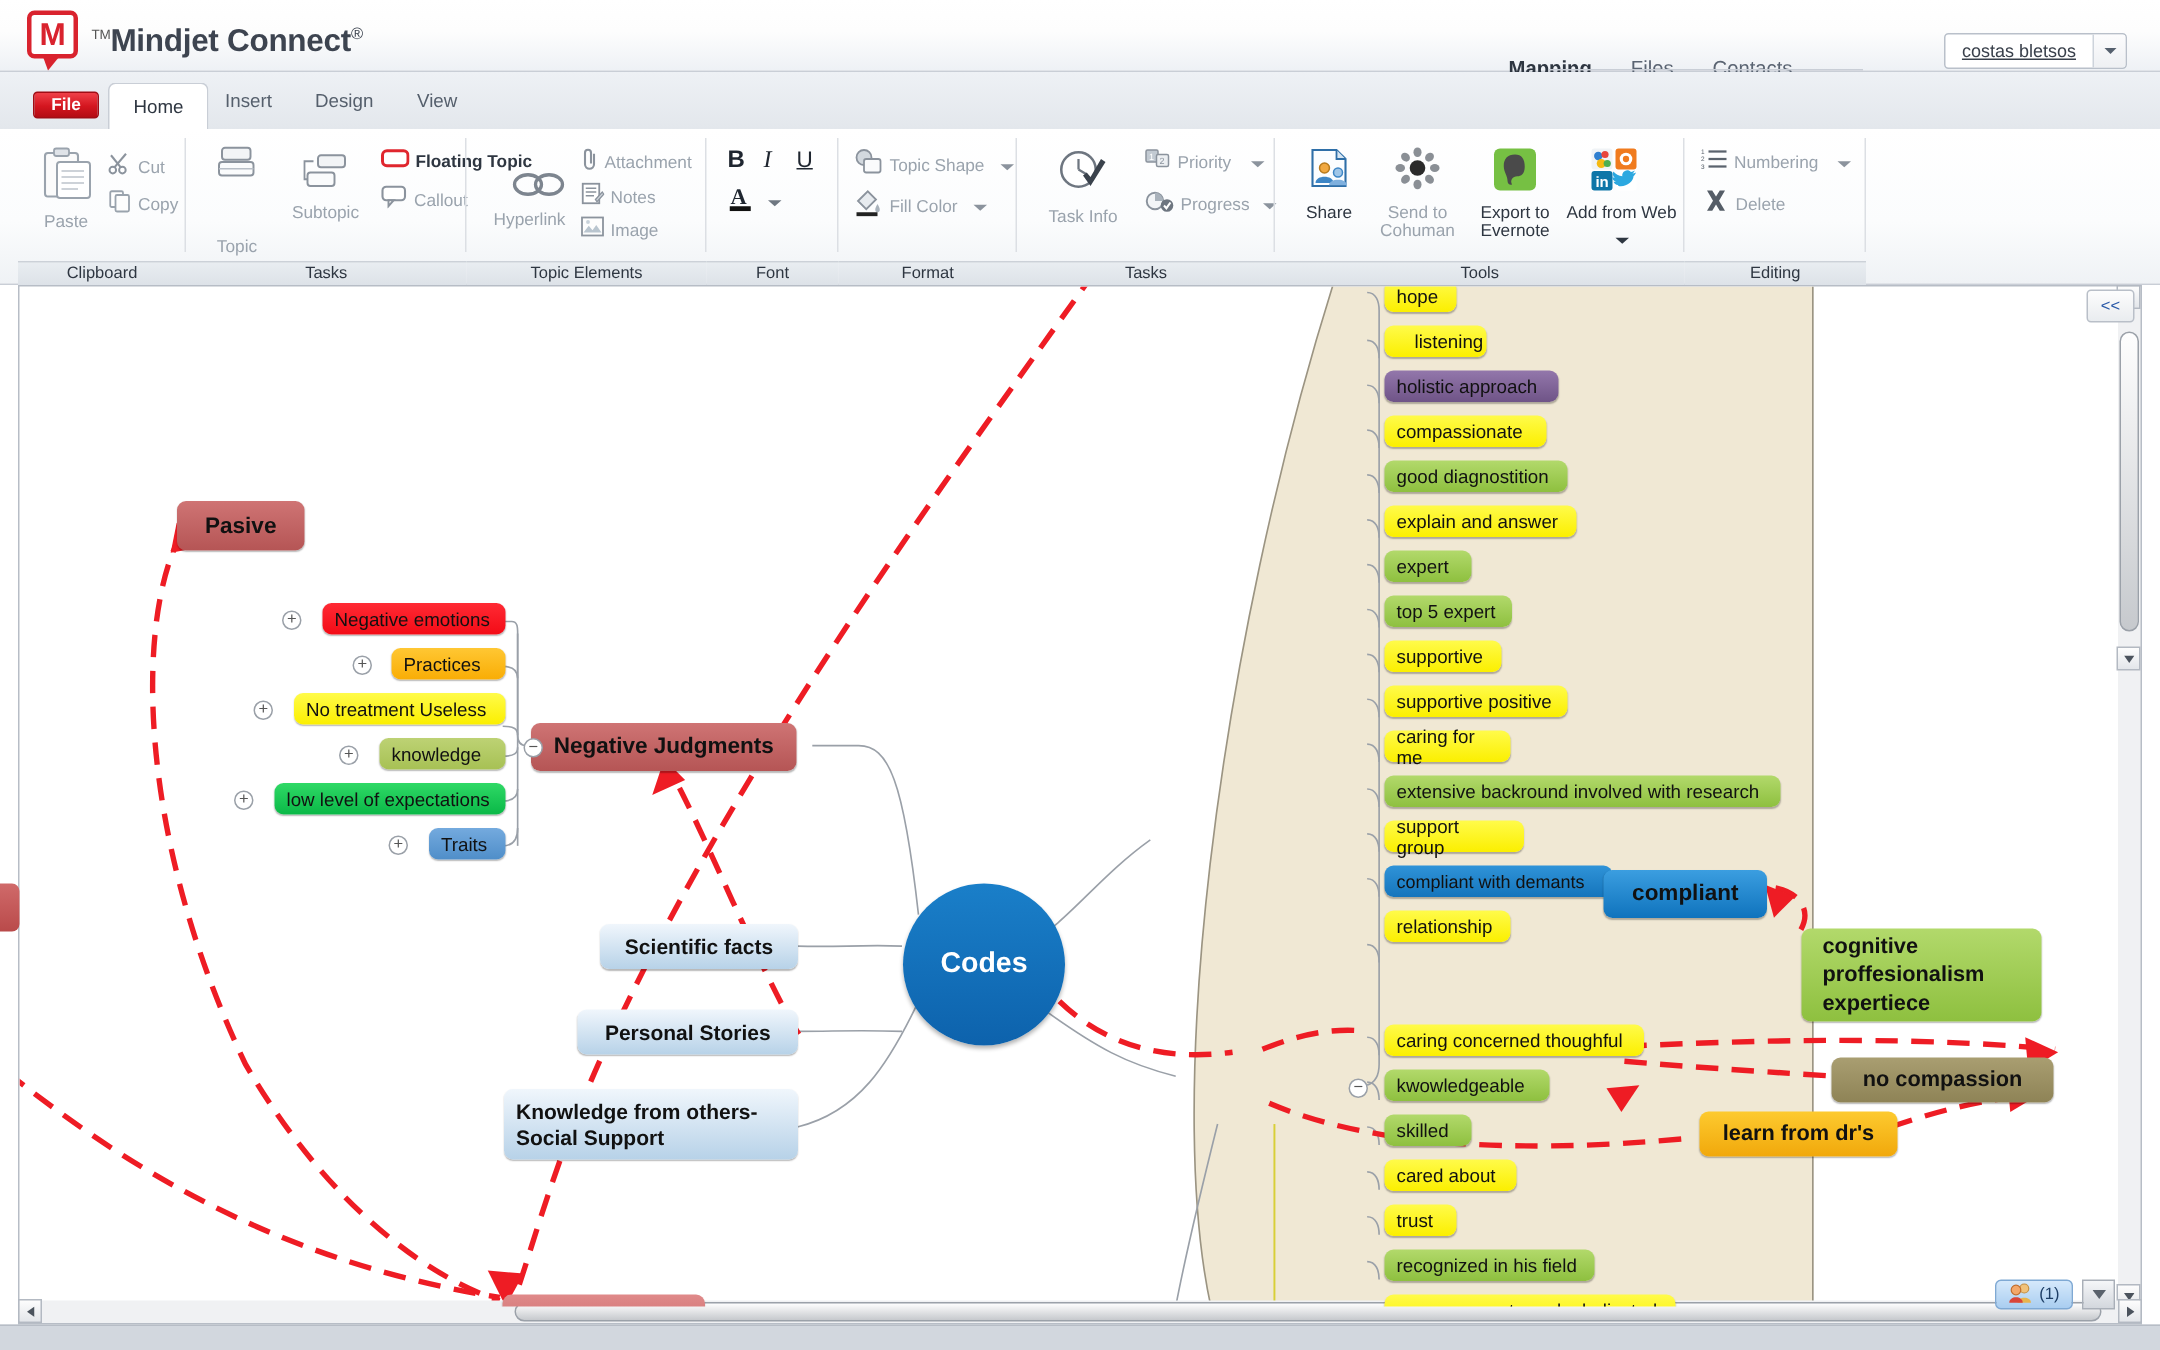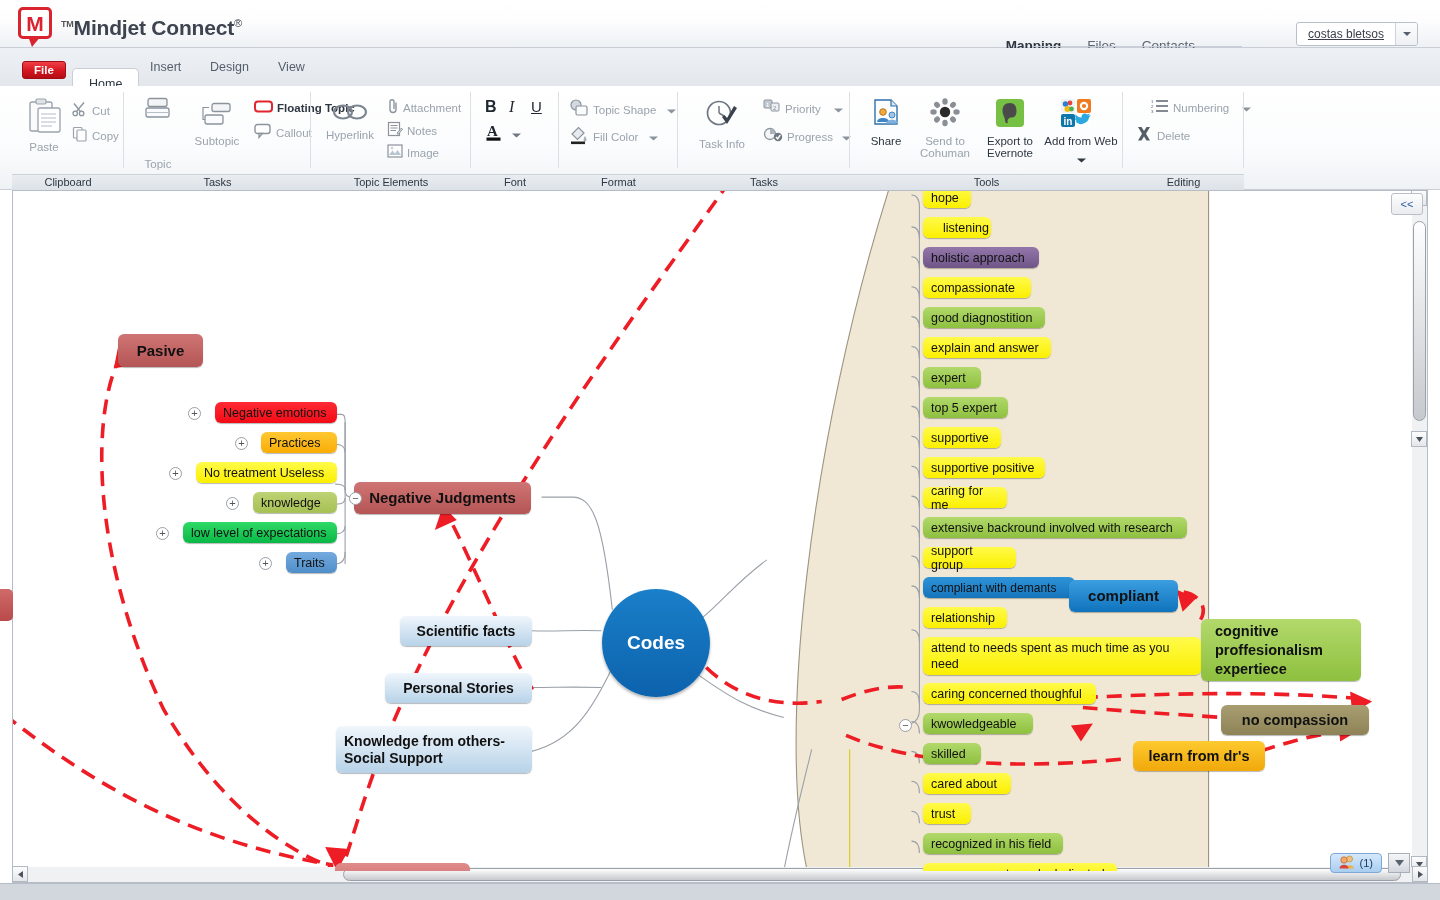--- a/index.html
+++ b/index.html
@@ -27,21 +27,21 @@
   .logo-mark span { color: #d9232e; font-weight: bold; font-size: 21px; line-height: 1; font-family: "Liberation Sans", sans-serif; }
   .logo-mark:after {
     content: ""; position: absolute; left: 7px; bottom: -11px;
     width: 0; height: 0; border-left: 4px solid transparent;
     border-right: 9px solid transparent; border-top: 11px solid #d9232e;
   }
   .brand-text {
     margin-left: 9px; font-size: 21px; font-weight: bold; color: #3d4450;
     letter-spacing: -0.2px; line-height: 32px;
   }
-  .brand-tm { font-size: 9px; vertical-align: super; color: #555; font-weight: bold; }
+  .brand-tm { font-size: 9px; vertical-align: super; color: #555; font-weight: normal; }
   .brand-r { font-size: 11px; vertical-align: super; font-weight: normal; }
 
   .topnav { position: absolute; right: 245px; top: 38px; display: flex; gap: 26px; align-items: baseline; margin-left: 41px; }
   .topnav .nav-item {
     font-size: 13.5px; color: #5a6472; padding-bottom: 7px; cursor: pointer;
     border-bottom: 3px solid transparent;
   }
   .topnav .nav-item.active { color: #2e3641; font-weight: bold; border-bottom: 3px solid #d9232e; }
   .topnav-rule { position: absolute; right: 198px; top: 46px; width: 210px; height: 1px; background: #c9ced6; }
 
@@ -66,21 +66,21 @@
     background: linear-gradient(to bottom,#ef4048 0%,#d4161f 55%,#b40c14 100%);
     border:1px solid #a00d15; border-radius:3px; color:#fff; font-size:11.5px; font-weight:bold;
     text-align:center; line-height:16px; cursor:pointer;
   }
   .tab {
     position:absolute; top:7px; height:25px; padding:0 16px; font-size:12.5px; color:#555f6c;
     line-height:25px; cursor:pointer;
   }
   .tab.active {
     background:#fff; color:#2e3641; border:1px solid #c9ced6; border-bottom:none;
-    border-radius:5px 5px 0 0; height:31px; line-height:30px; top:20px;
+    border-radius:5px 5px 0 0; height:31px; line-height:30px; top:7px;
   }
   .filename-pill {
     position:absolute; left:666px; top:64px; padding:2px 10px; background:#eceef1;
     border-radius:3px; font-size:11.5px; color:#3d4450;
   }
   .qat { position:absolute; right:22px; top:62px; display:flex; align-items:center; gap:10px; }
   .qat-ico { width:20px;height:20px;display:flex;align-items:center;justify-content:center;cursor:pointer; }
   .find-box {
     width:185px;height:20px;border:1px solid #9fb6d6;background:#fff;border-radius:2px;
     display:flex;align-items:center;padding:0 5px;
@@ -337,21 +337,21 @@
             <path d="M5 10.5 L5 14.5 L8.5 10.5 Z" fill="#fff" stroke="#8b939d" stroke-width="1.3"></path>
           </svg>
         </span>
         <span class="lbl">Callout</span>
       </div>
       <div class="sep"></div>
     </div>
     <div class="glabel" style="left:124px; width:187px;">Tasks</div>
 
     <div class="rgroup" style="left:311px; width:160px;">
-      <div class="ritem big" style="left:12px; top:16px; width:54px;">
+      <div class="ritem big" style="left:12px; top:27px; width:54px;align-items:flex-end;">
         <span class="ico">
           <svg width="36" height="20" viewBox="0 0 36 20">
             <ellipse cx="11" cy="10" rx="9" ry="6.5" fill="none" stroke="#7d858f" stroke-width="2.2"></ellipse>
             <ellipse cx="25" cy="10" rx="9" ry="6.5" fill="none" stroke="#7d858f" stroke-width="2.2"></ellipse>
           </svg>
         </span>
         <span class="lbl">Hyperlink</span>
       </div>
       <div class="ritem" style="left:76px; top:12px;">
         <span class="ico">
@@ -561,21 +561,21 @@
           <svg width="11" height="7" viewBox="0 0 11 7">
               <path d="M1 1.5 L5.5 5.5 L10 1.5 Z" fill="#2e3641"></path>
             </svg>
         </span>
       </div>
       <div class="sep"></div>
     </div>
     <div class="glabel" style="left:850px; width:273px;">Tools</div>
 
     <div class="rgroup" style="left:1123px; width:121px;">
-      <div class="ritem" style="left:28px; top:12px;">
+      <div class="ritem" style="left:11px; top:12px;">
         <span class="ico">
           <svg width="18" height="16" viewBox="0 0 18 16">
             <g fill="#5b636d" font-family="Liberation Sans, sans-serif" font-size="4.3">
               <text x="0" y="4.5">1</text>
                 <text x="0" y="9.5">2</text>
                 <text x="0" y="14.5">3</text>
             </g>
             <g stroke="#5b636d" stroke-width="1.5">
                 <line x1="5" y1="3" x2="17" y2="3"></line>
                 <line x1="5" y1="8" x2="17" y2="8"></line>
@@ -798,23 +798,20 @@
       </div>
     <div class="topic" style="left:910px; top:356px; width:93px;  height:21px; background:linear-gradient(to bottom,#fffb4a,#fbef00);">
         <span>support group</span>
       </div>
     <div class="topic" style="left:910px; top:386px; width:152px; height:21px; background:linear-gradient(to bottom,#2f93d8,#1575bc); font-size:12px;">
         <span>compliant with demants</span>
       </div>
     <div class="topic" style="left:910px; top:416px; width:84px;  height:21px; background:linear-gradient(to bottom,#fffb4a,#fbef00);">
         <span>relationship</span>
       </div>
-    <div class="topic" style="left:910px; top:446px; width:278px; height:38px; background:linear-gradient(to bottom,#fffb4a,#fbef00); line-height:16px;">
-        <span>attend to needs spent as much time as you need</span>
-      </div>
     <div class="topic" style="left:910px; top:492px; width:173px; height:21px; background:linear-gradient(to bottom,#fffb4a,#fbef00);">
         <span>caring concerned thoughful</span>
       </div>
     <div class="topic" style="left:910px; top:522px; width:110px; height:21px; background:linear-gradient(to bottom,#b2d96b,#8ec03f);">
         <span>kwowledgeable</span>
       </div>
     <div class="topic" style="left:910px; top:552px; width:58px;  height:21px; background:linear-gradient(to bottom,#b2d96b,#8ec03f);">
         <span>skilled</span>
       </div>
     <div class="topic" style="left:910px; top:582px; width:88px;  height:21px; background:linear-gradient(to bottom,#fffb4a,#fbef00);">

